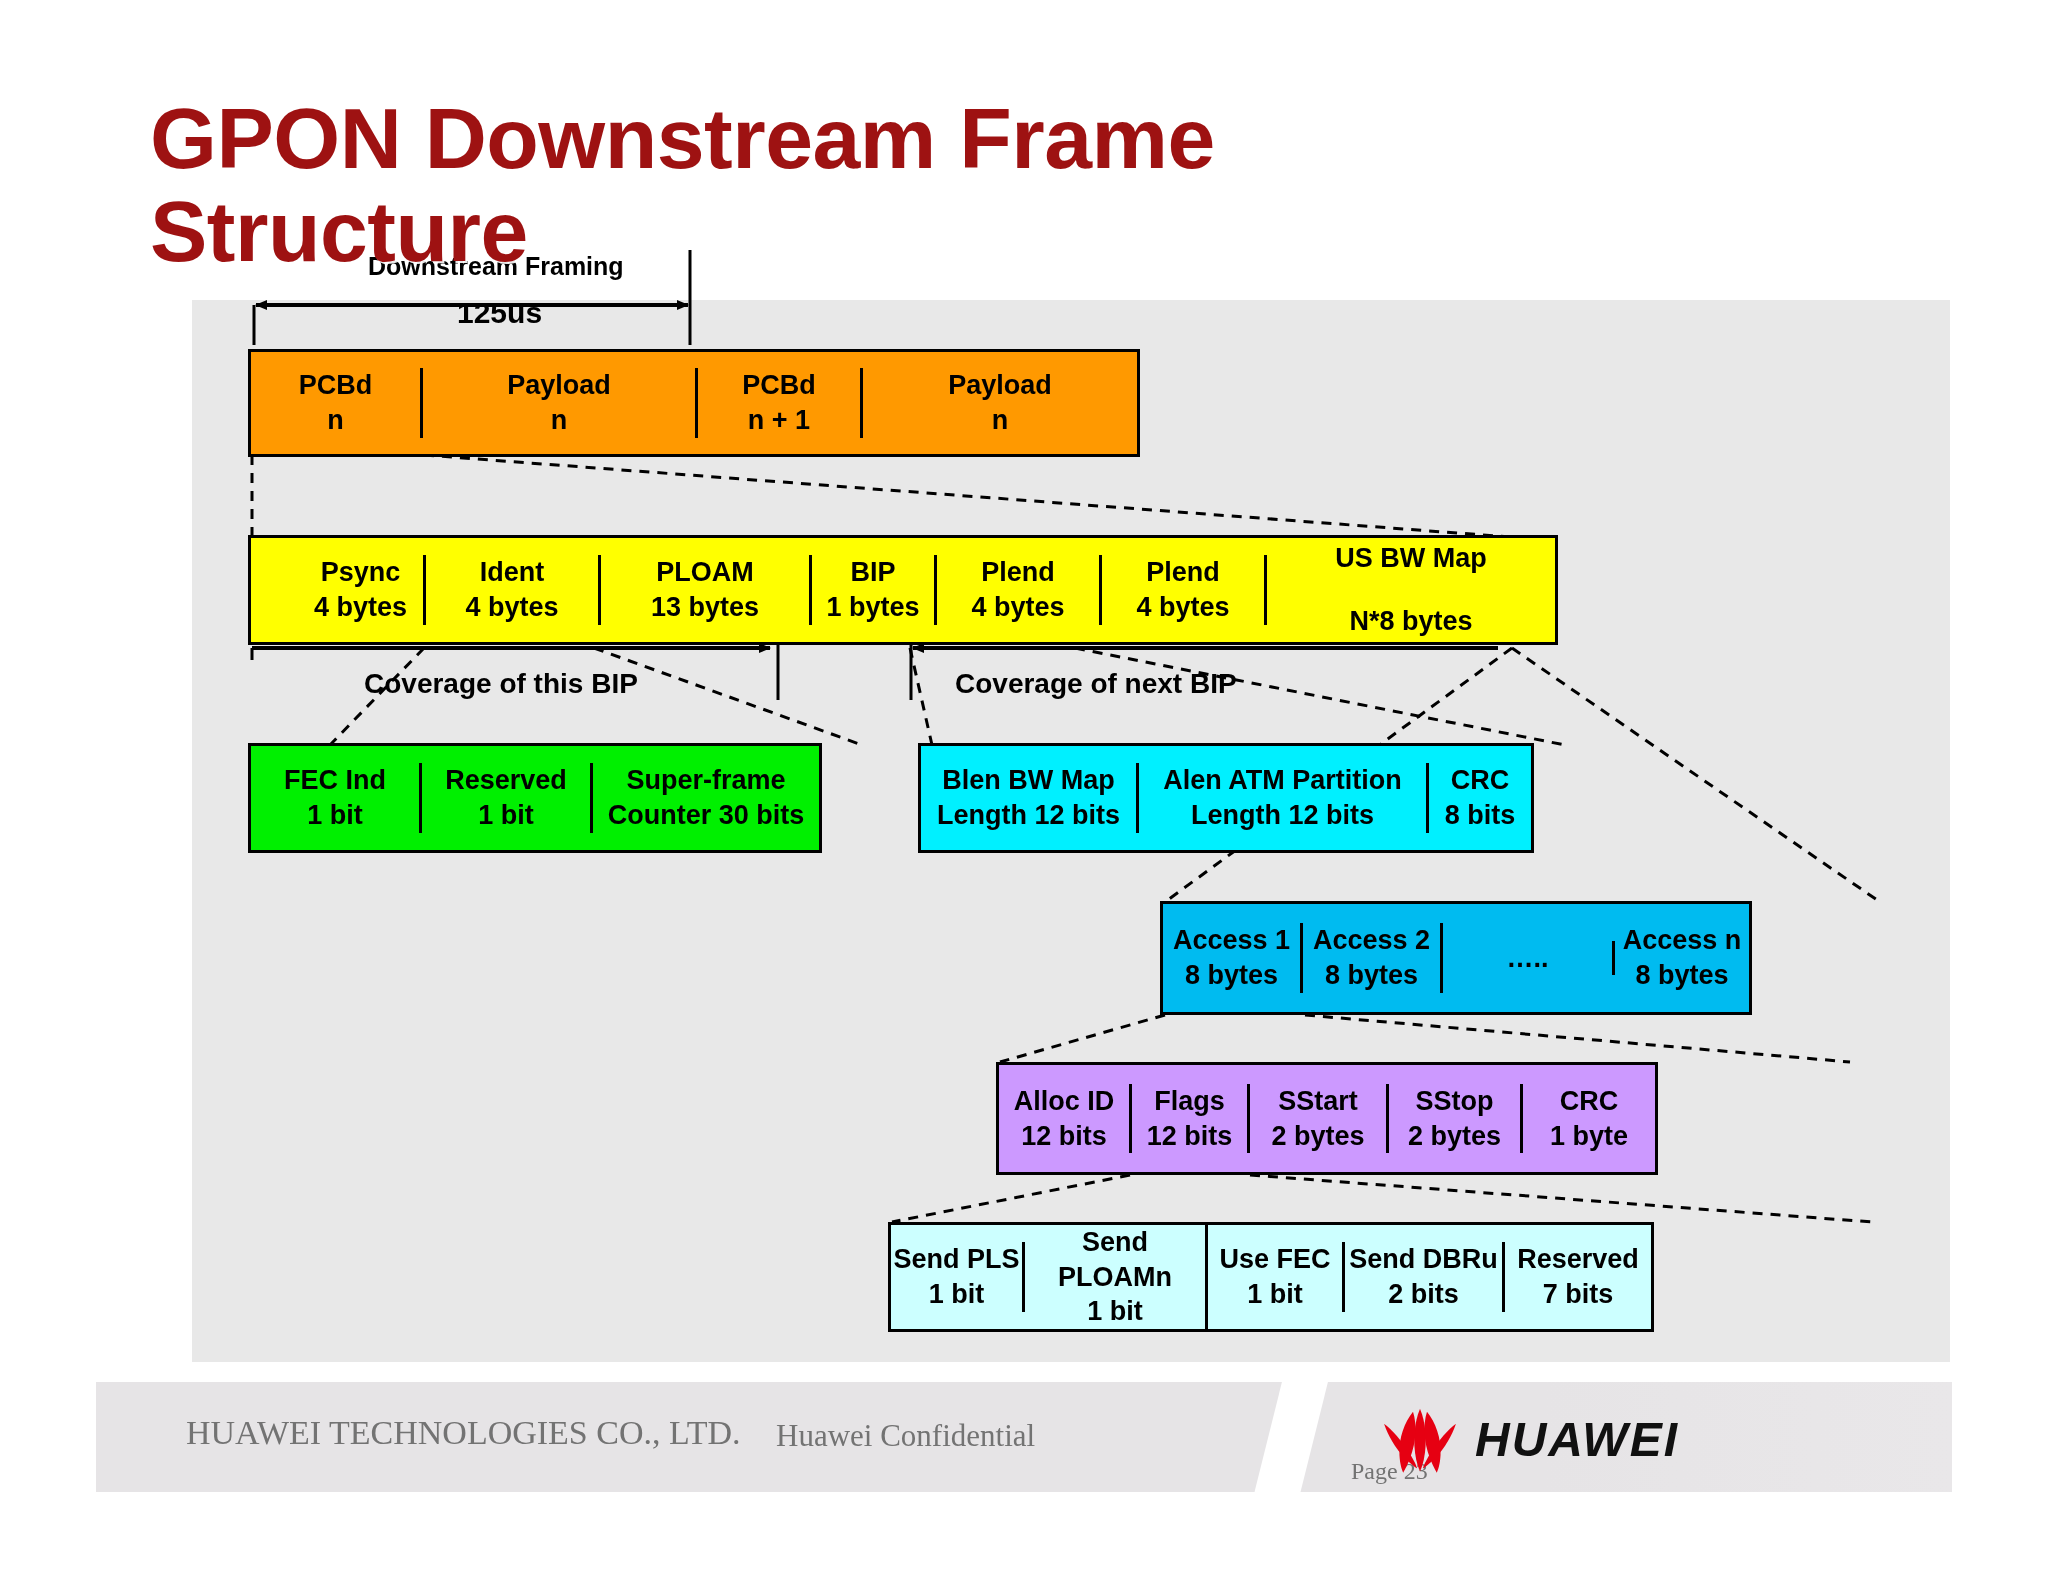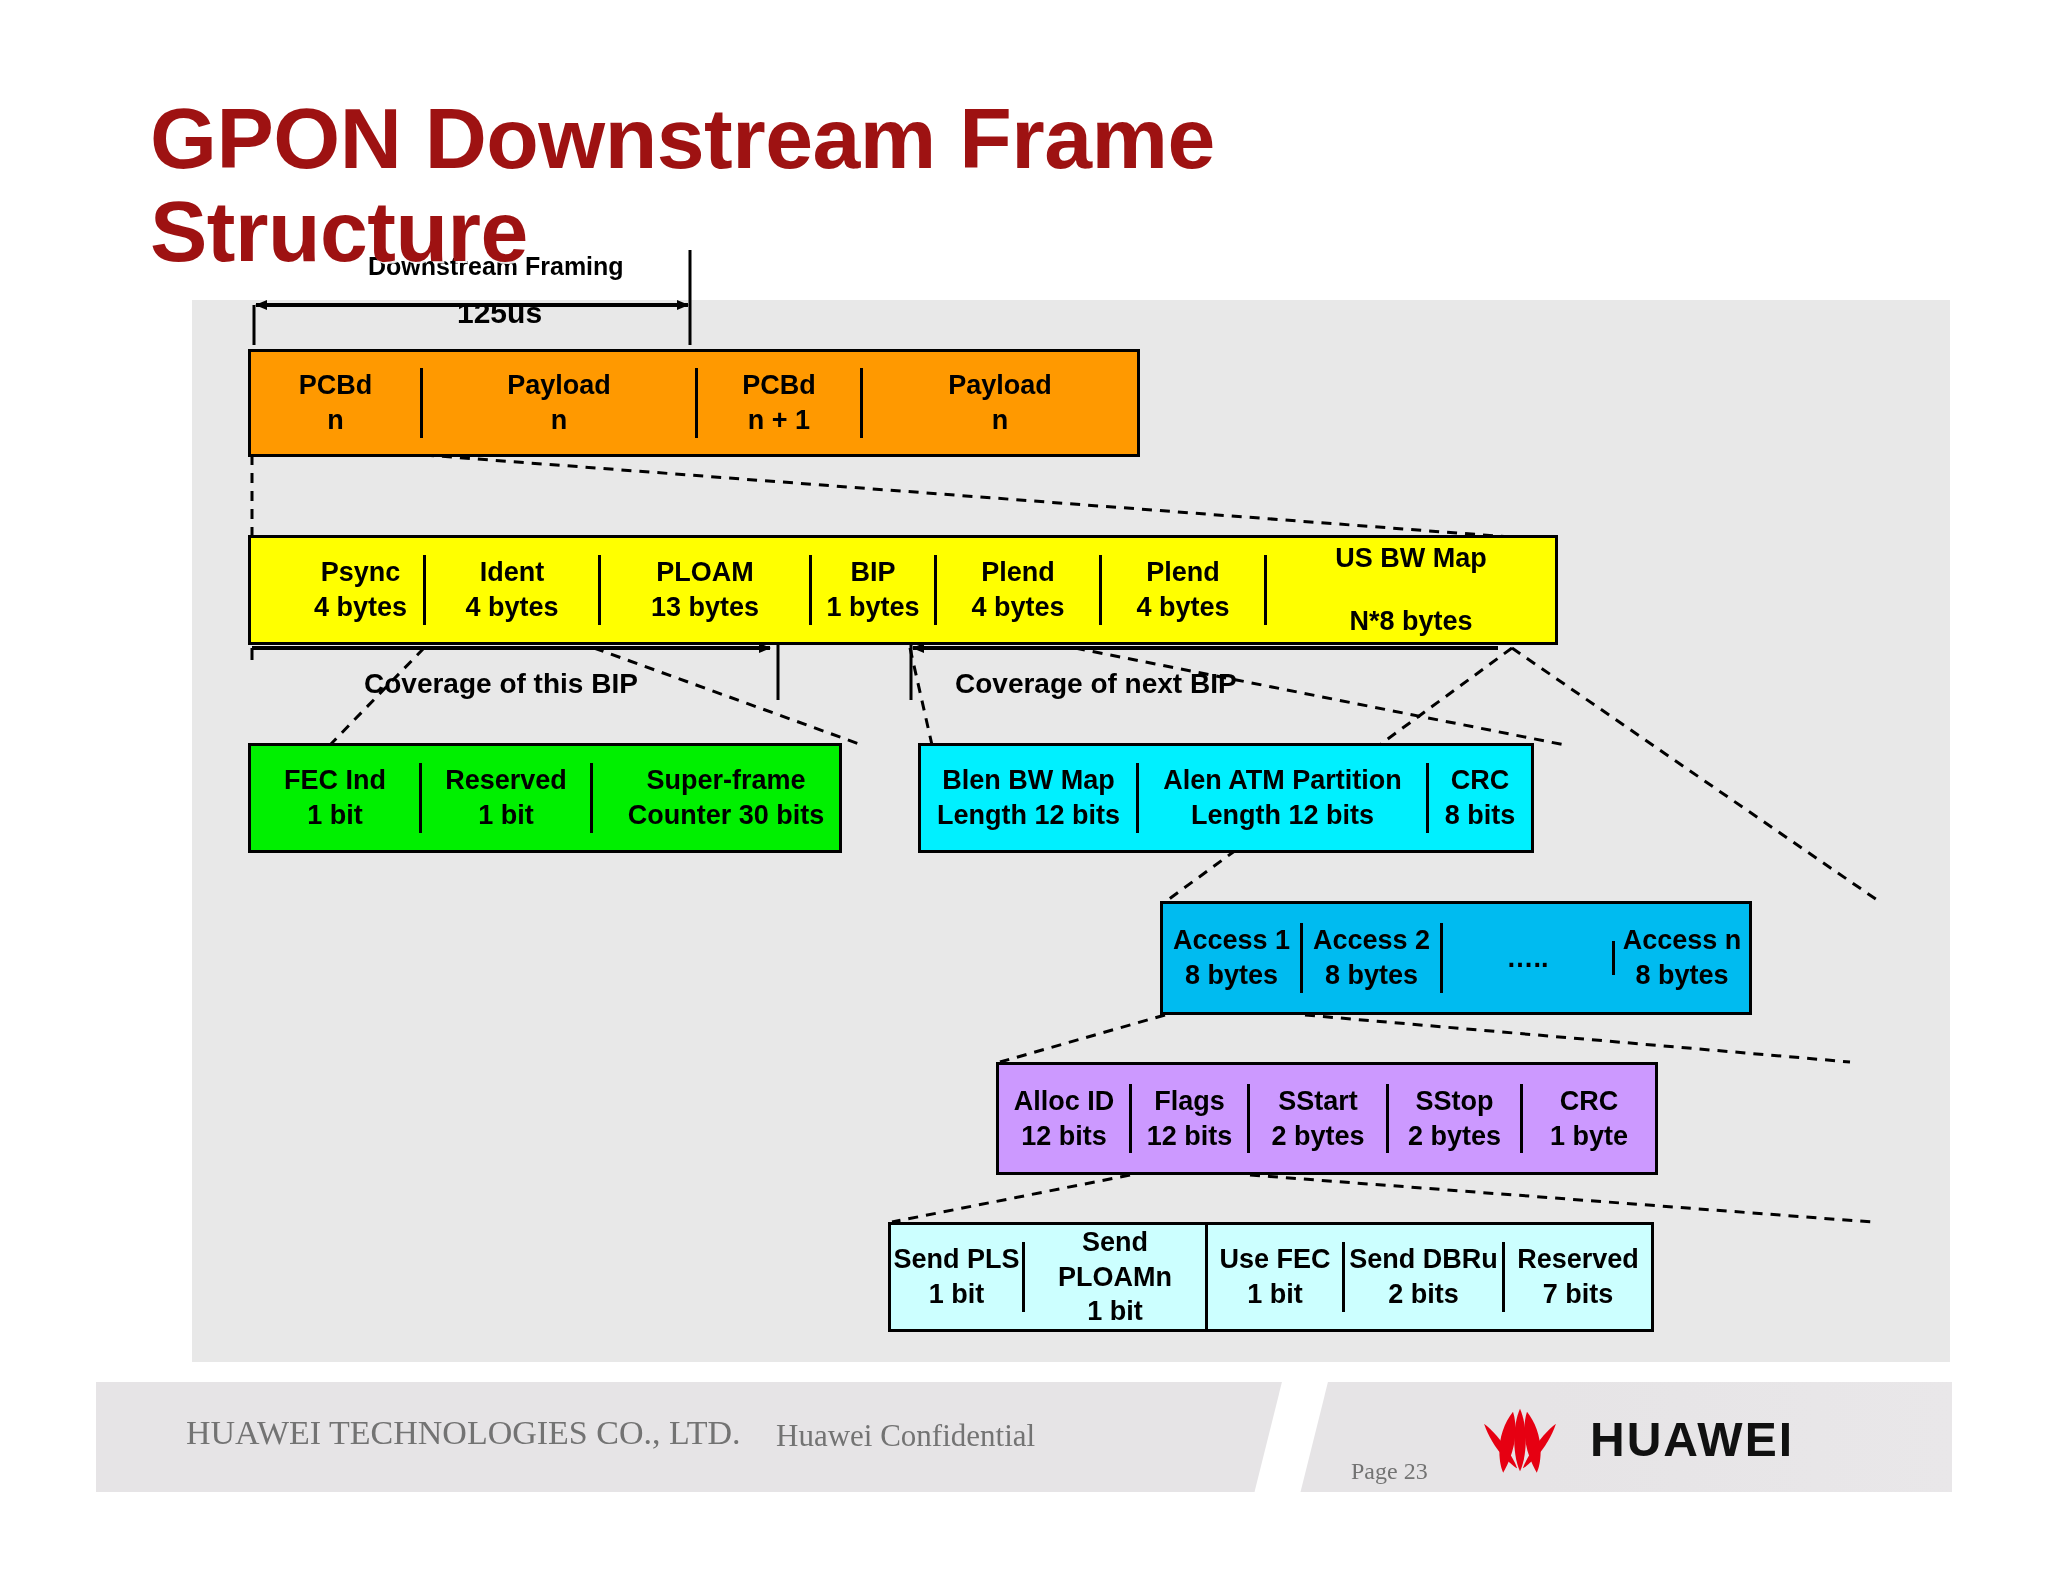--- a/index.html
+++ b/index.html
@@ -48,22 +48,22 @@
           background:#e4e2e4;overflow:hidden;}
   #footer .fbar{position:absolute;left:0;top:0;width:100%;height:100%;
                 background:linear-gradient(90deg,#e6e4e6 0%,#e6e4e6 78%,#e9e7e9 100%);}
   .f-text{position:absolute;font-family:"Liberation Serif", serif;color:#737373;
           white-space:nowrap;}
   #f-company{left:90px;top:32px;font-size:34px;}
   #f-conf{left:680px;top:36px;font-size:31px;}
   #f-page{left:1255px;top:36px;font-size:24px;margin-top:40px;}
   #f-slash{position:absolute;left:1172px;top:-6px;width:46px;height:124px;
            background:#ffffff;transform:skewX(-14deg);}
-  #huawei-logo{position:absolute;left:1376px;top:20px;width:460px;height:74px;
-               display:flex;align-items:center;gap:22px;}
+  #huawei-logo{position:absolute;left:1276px;top:20px;width:460px;height:74px;
+               display:flex;align-items:center;gap:7px;font-style:italic;}
   #huawei-word{font-family:"Liberation Sans", sans-serif;font-weight:bold;
                font-size:48px;letter-spacing:2px;color:#111;}
 </style>
 </head>
 <body>
 
 <div id="slide">
 
   <div class="gray-panel"></div>
 
@@ -163,21 +163,21 @@
 
   <div class="row c-green" style="left:248px;top:743px;height:110px;">
       <div class="cell" style="width: 171px;">
         <div>FEC Ind</div>
         <div class="l2">1 bit</div>
       </div>
       <div class="cell" style="width: 171px;">
         <div>Reserved</div>
         <div class="l2">1 bit</div>
       </div>
-      <div class="cell" style="width: 226px; margin-left: 20px;">
+      <div class="cell" style="width: 226px;">
         <div>Super-frame</div>
         <div class="l2">Counter 30 bits</div>
       </div>
     </div>
 
   <div class="row c-cyan" style="left:918px;top:743px;height:110px;">
       <div class="cell" style="width: 218px;">
         <div>Blen BW Map</div>
         <div class="l2">Length 12 bits</div>
       </div>

